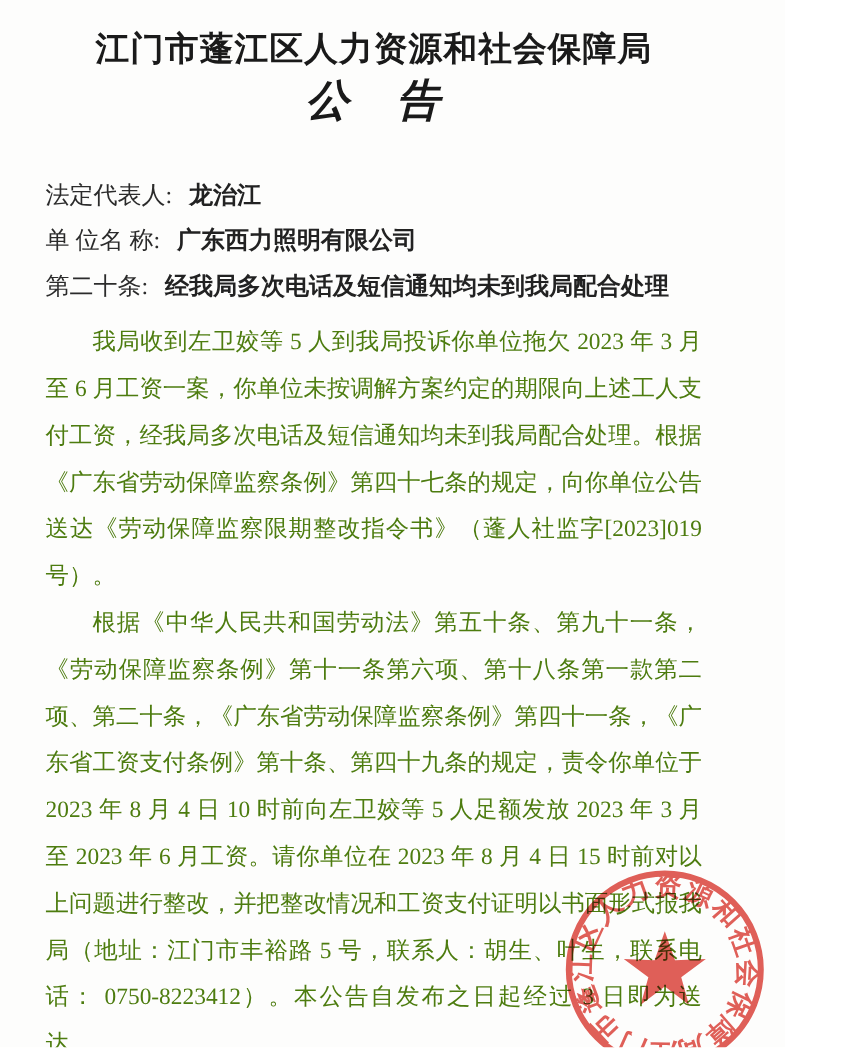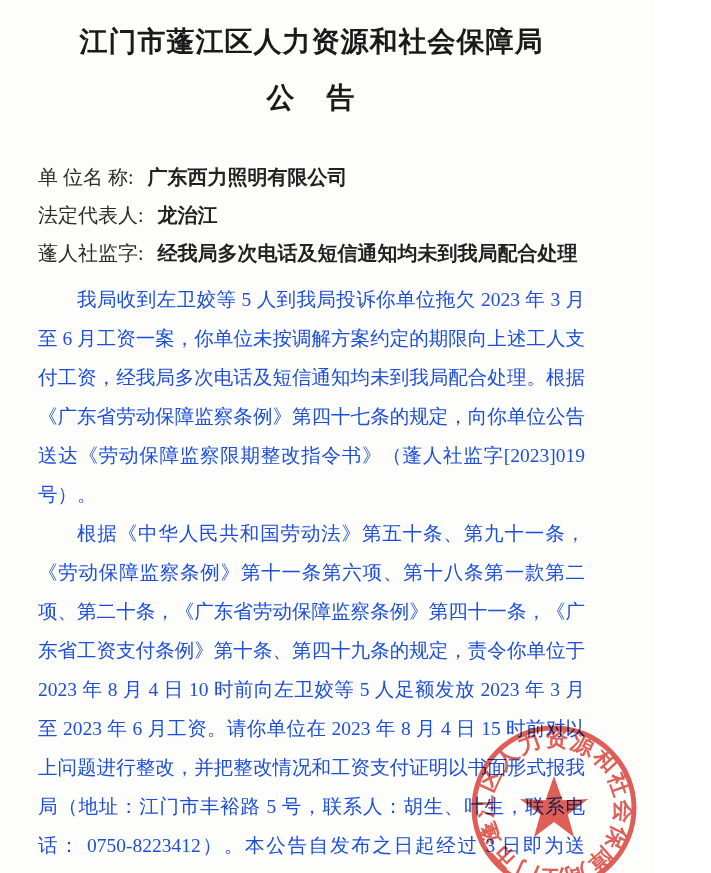--- a/index.html
+++ b/index.html
@@ -22,24 +22,25 @@
     text-align: center;
     font-weight: bold;
     color: #1a1a1a;
   }
   .title-line1 {
     font-size: 28px;
     line-height: 36px;
     letter-spacing: 1px;
   }
   .title-line2 {
-    font-size: 28px;
+    font-size: 36px;
     line-height: 36px;
-    margin-top: 20px;
+    margin-top: 6px;
     letter-spacing: 2px;
+    font-style: italic;
   }
   .fields {
     margin-top: 42px;
   }
   .field-row {
     display: flex;
     align-items: baseline;
     font-size: 20px;
     line-height: 38px;
     white-space: nowrap;
@@ -54,21 +55,21 @@
   }
   .body-text {
     margin-top: 8px;
   }
   .body-text p {
     margin: 0;
     font-size: 19.5px;
     line-height: 39px;
     text-align: justify;
     text-indent: 2em;
-    color: #1d4ed8;
+    color: #4d7c0f;
   }
   .seal {
     position: absolute;
     left: 468px;
     top: 722px;
     width: 172px;
     height: 172px;
     mix-blend-mode: multiply;
     opacity: 0.88;
     pointer-events: none;
@@ -86,29 +87,29 @@
 
 <div class="page">
 
   <div class="title">
     <div class="title-line1">江门市蓬江区人力资源和社会保障局</div>
     <div class="title-line2">公　告</div>
   </div>
 
   <div class="fields">
     <div class="field-row">
+      <span class="field-label">法定代表人:</span>
+      <span class="field-value">龙治江</span>
+    </div>
+    <div class="field-row">
       <span class="field-label">单 位名 称:</span>
       <span class="field-value">广东西力照明有限公司</span>
     </div>
     <div class="field-row">
-      <span class="field-label">法定代表人:</span>
-      <span class="field-value">龙治江</span>
-    </div>
-    <div class="field-row">
-      <span class="field-label">蓬人社监字:</span>
+      <span class="field-label">第二十条:</span>
       <span class="field-value">经我局多次电话及短信通知均未到我局配合处理</span>
     </div>
   </div>
 
   <div class="body-text">
     <p>我局收到左卫姣等 5 人到我局投诉你单位拖欠 2023 年 3 月至 6 月工资一案，你单位未按调解方案约定的期限向上述工人支付工资，经我局多次电话及短信通知均未到我局配合处理。根据《广东省劳动保障监察条例》第四十七条的规定，向你单位公告送达《劳动保障监察限期整改指令书》（蓬人社监字[2023]019 号）。</p>
     <p>根据《中华人民共和国劳动法》第五十条、第九十一条，《劳动保障监察条例》第十一条第六项、第十八条第一款第二项、第二十条，《广东省劳动保障监察条例》第四十一条，《广东省工资支付条例》第十条、第四十九条的规定，责令你单位于 2023 年 8 月 4 日 10 时前向左卫姣等 5 人足额发放 2023 年 3 月至 2023 年 6 月工资。请你单位在 2023 年 8 月 4 日 15 时前对以上问题进行整改，并把整改情况和工资支付证明以书面形式报我局（地址：江门市丰裕路 5 号，联系人：胡生、叶生，联系电话： 0750-8223412）。本公告自发布之日起经过 3 日即为送达。</p>
     <p>逾期不改正或未按照要求报送整改情况和书面证明材料的，我局将依据《劳动保障监察条例》第三十条的有关规定予以行政处罚。若涉嫌触犯拒不支付劳动报酬罪有关规定的，我局将移送公安机关处理。</p>
 
   </div>

